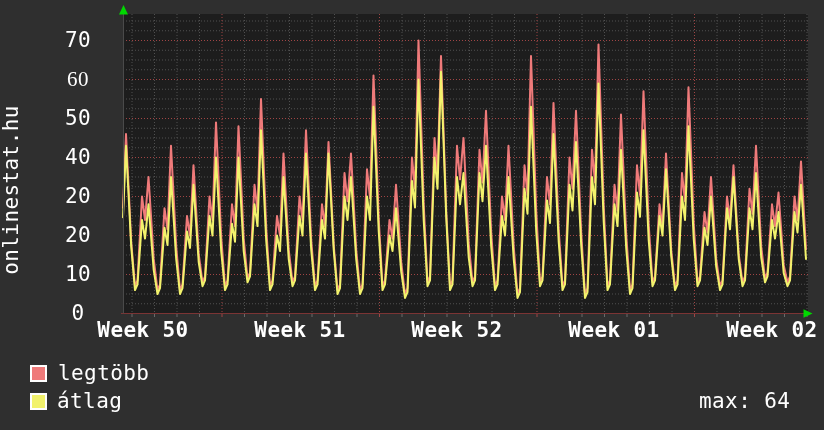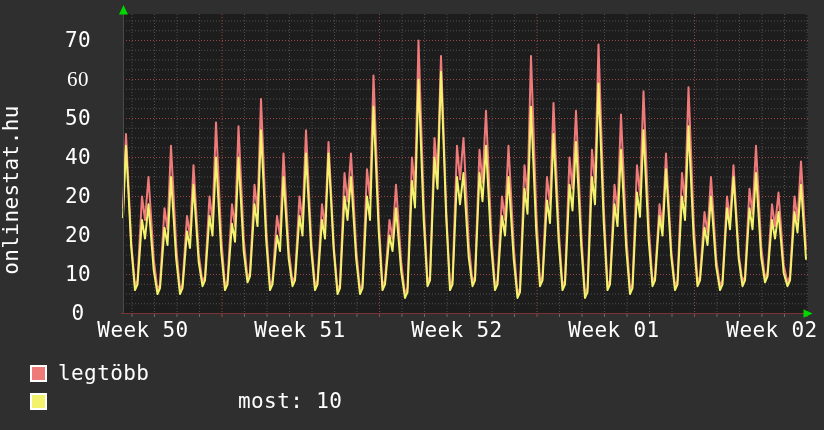--- a/index.html
+++ b/index.html
@@ -3,21 +3,21 @@
 <meta charset="utf-8">
 <style>
   html,body{margin:0;padding:0;background:#2f2f2f;}
   .graph{position:relative;width:824px;height:430px;overflow:hidden;
          font-family:"DejaVu Sans Mono",monospace;}
   .graph svg{position:absolute;left:0;top:0;}
   .t{position:absolute;font:21px/25px "DejaVu Sans Mono",monospace;
      color:#ffffff;letter-spacing:0.4px;white-space:pre;}
   .vt{left:11px;top:190px;transform:translate(-50%,-50%) rotate(-90deg);}
   .ylab{width:62px;text-align:center;}
-  .xlab{transform:translateX(-50%);}
+  .xlab{transform:translateX(-50%);font-weight:bold;}
   .sw{position:absolute;width:13px;height:13px;border:2px solid #ffffff;}
 </style>
 </head>
 <body>
 
 <div class="graph" id="graph" style="background: rgb(47, 47, 47);">
   <svg id="chart-svg" width="824" height="430" viewBox="0 0 824 430">
       <rect x="123" y="14" width="685" height="300" fill="#1d1d1d"></rect>
       <line x1="123" y1="303.75" x2="808" y2="303.75" stroke="#505050" stroke-width="1" stroke-dasharray="1,2"></line>
       <line x1="123" y1="294" x2="808" y2="294" stroke="#505050" stroke-width="1" stroke-dasharray="1,2"></line>
@@ -136,15 +136,16 @@
       <div class="t xlab" style="left: 300px; top: 318px;">Week 51</div>
       <div class="t xlab" style="left: 457px; top: 318px;">Week 52</div>
       <div class="t xlab" style="left: 614px; top: 318px;">Week 01</div>
       <div class="t xlab" style="left: 772px; top: 318px; text-align: right;">Week 02</div>
     </div>
 
   <div class="sw" id="sw0" style="left: 30px; top: 365px; background: rgb(239, 122, 122);"></div>
   <div class="t" style="left:58px;top:361px">legtöbb</div>
 
   <div class="sw" id="sw1" style="left: 30px; top: 393px; background: rgb(242, 242, 108);"></div>
+  <div class="t" style="left:57px;top:389px">átlag</div>
 
-  <div class="t" style="left:238px;top:389px"><span>most:</span><span> </span><span>10</span></div>
+  <div class="t" style="left:699px;top:389px"><span>max:</span><span> </span><span>64</span></div>
 </div>
 
 </body></html>

